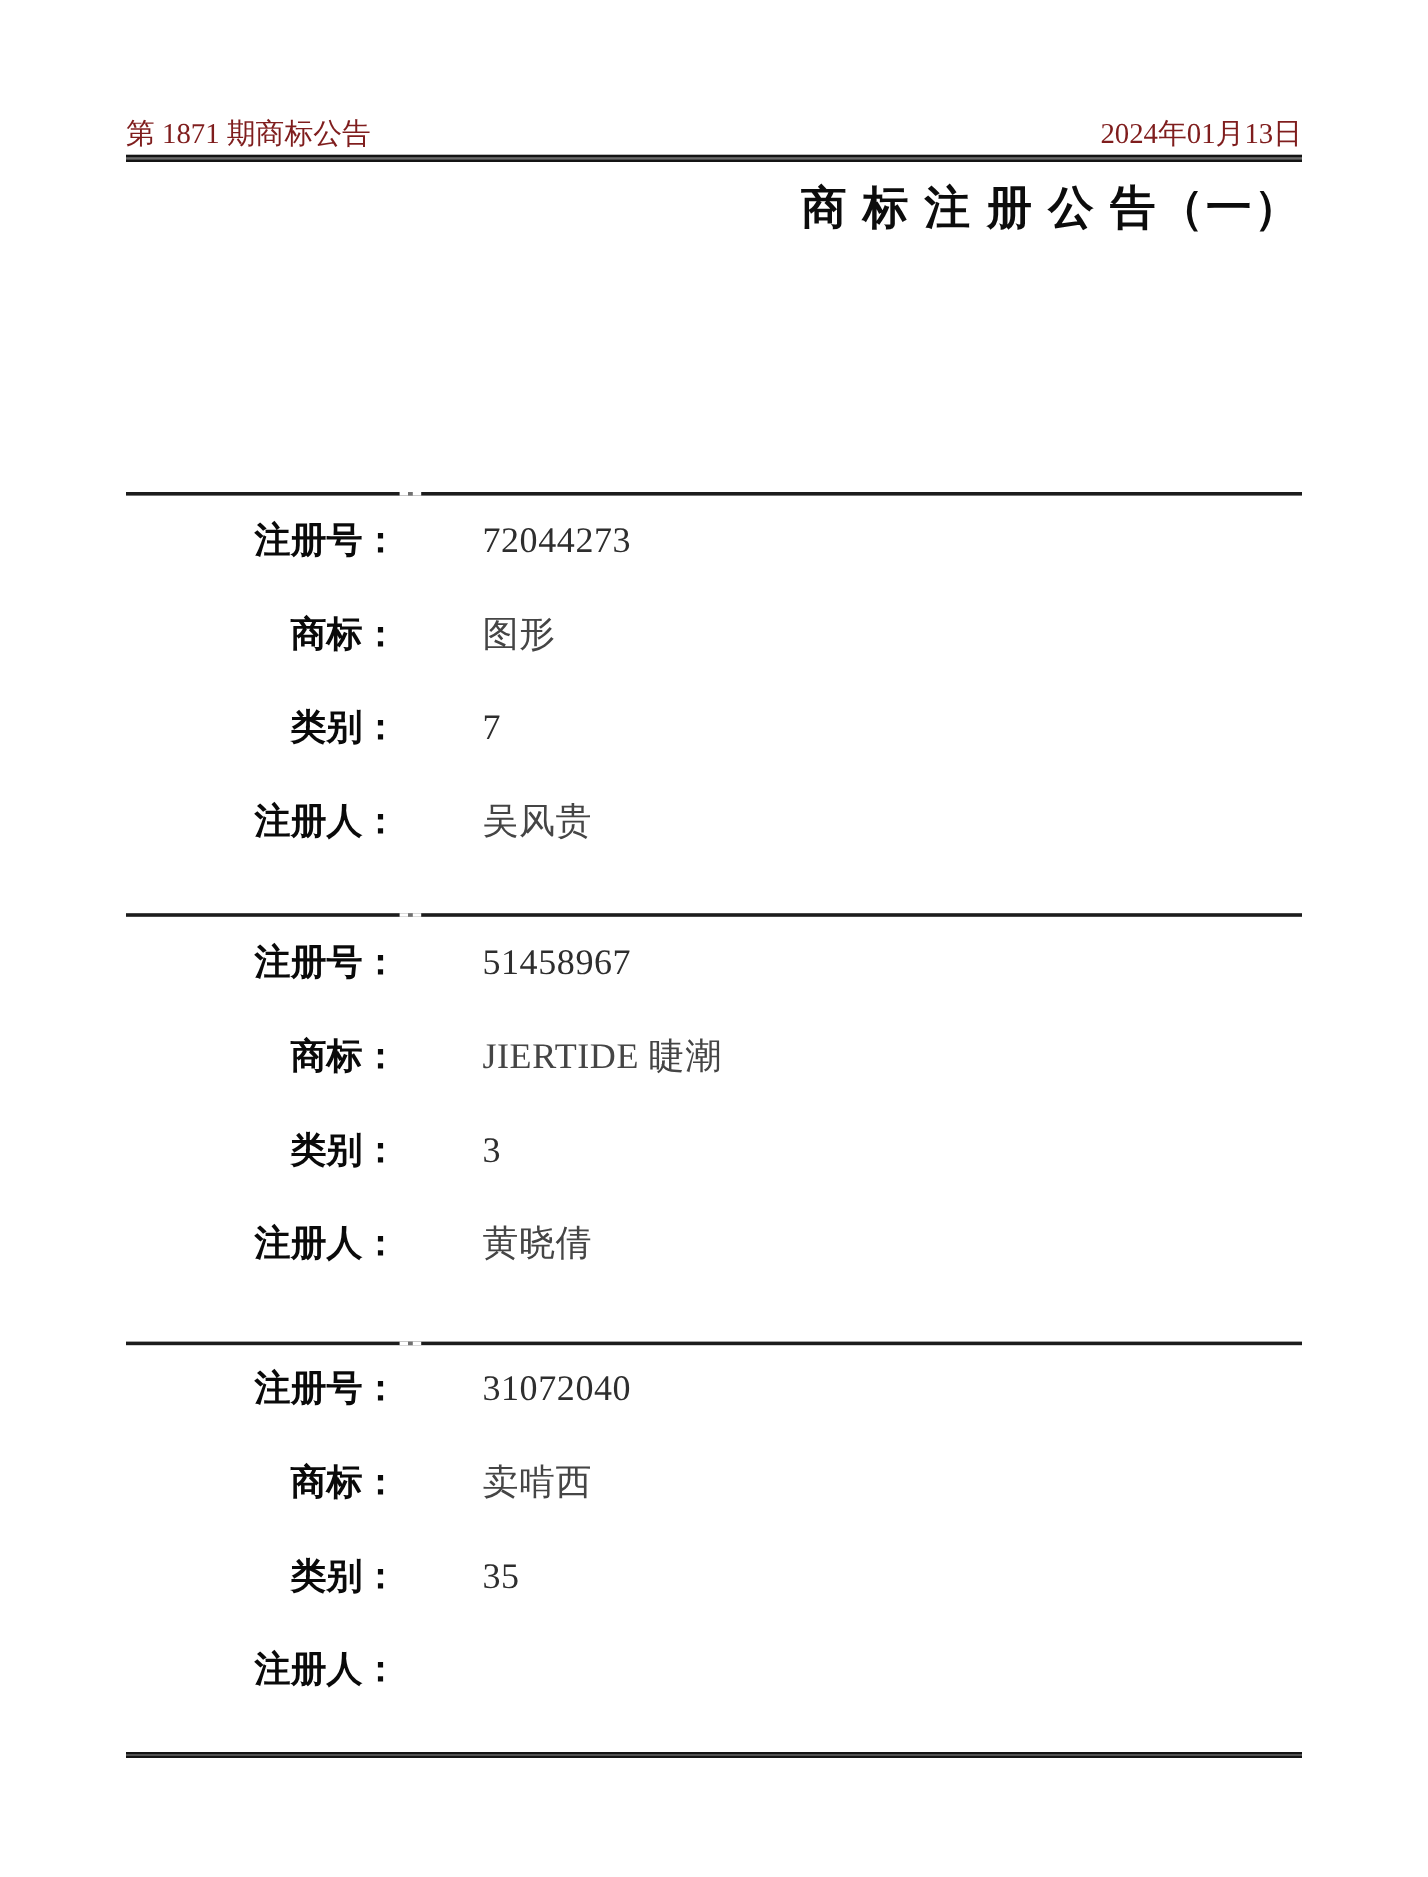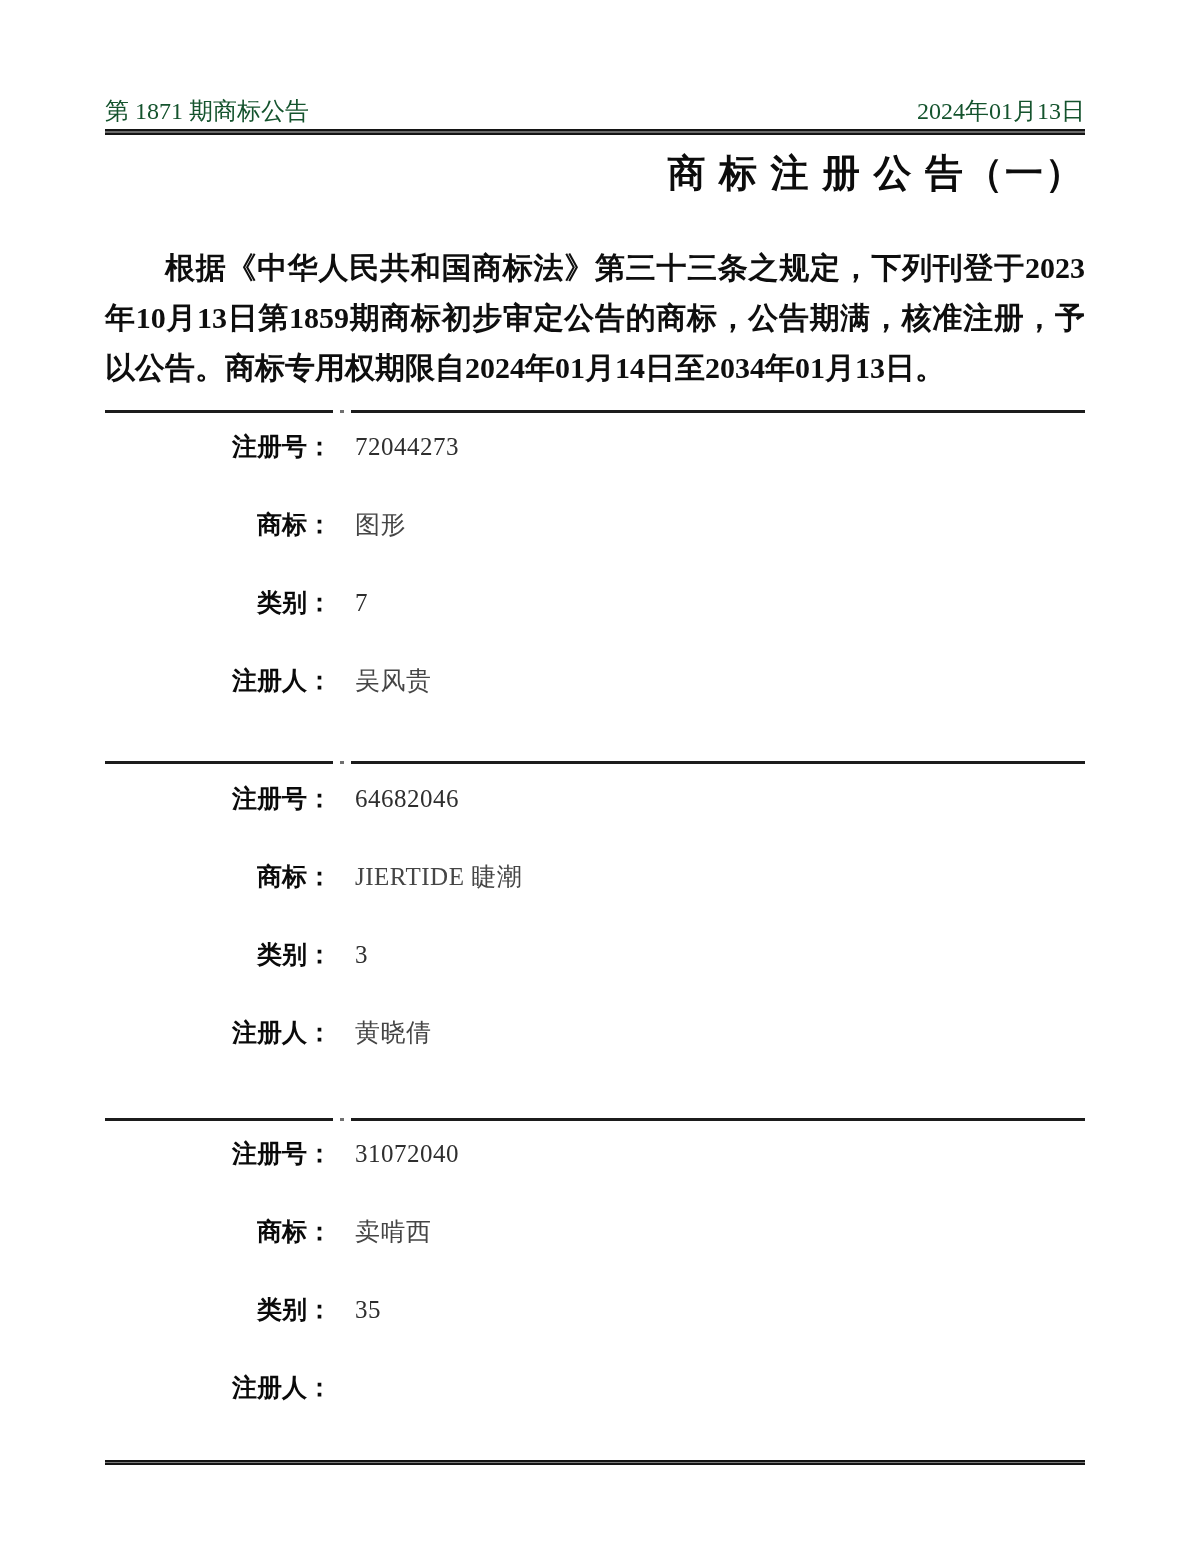--- a/index.html
+++ b/index.html
@@ -19,21 +19,21 @@
   
   .header-row {
     position: absolute;
     top: 95px;
     left: 105px;
     width: 980px;
     display: flex;
     justify-content: space-between;
     align-items: baseline;
     font-size: 24px;
-    color: #14532d;
+    color: #7f1d1d;
   }
   .header-rule {
     position: absolute;
     top: 129px;
     left: 105px;
     width: 980px;
     height: 2px;
     border-top: 2px solid #141414;
     border-bottom: 2px solid #141414;
     background: #6b6b6b;
@@ -109,22 +109,23 @@
     width: 980px;
   }
   .record-1 { top: 430px; }
   .record-2 { top: 782px; }
   .record-3 { top: 1137px; }
   .field-row {
     display: flex;
     align-items: baseline;
     height: 30px;
     margin-bottom: 48px;
-    font-size: 25px;
+    font-size: 30px;
     white-space: nowrap;
+    gap: 47px;
   }
   .field-label {
     display: inline-block;
     width: 227px;
     text-align: right;
     font-weight: 700;
     color: #0a0a0a;
   }
   .field-value {
     display: inline-block;
@@ -143,21 +144,20 @@
 <div class="page">
 
   <div class="header-row">
     <span>第 1871 期商标公告</span>
     <span>2024年01月13日</span>
   </div>
   <div class="header-rule"></div>
 
   <div class="doc-title">商 标 注 册 公 告（一）</div>
 
-  <p class="intro">根据《中华人民共和国商标法》第三十三条之规定，下列刊登于2023年10月13日第1859期商标初步审定公告的商标，公告期满，核准注册，予以公告。商标专用权期限自2024年01月14日至2034年01月13日。</p>
 
   <div class="sep sep-1">
     <span class="sep-gap"></span>
     <span class="sep-tick"></span>
   </div>
 
   <div class="record record-1">
     <div class="field-row">
       <span class="field-label">注册号：</span>
       <span class="field-value num">72044273</span>
@@ -177,21 +177,21 @@
   </div>
 
   <div class="sep sep-2">
     <span class="sep-gap"></span>
     <span class="sep-tick"></span>
   </div>
 
   <div class="record record-2">
     <div class="field-row">
       <span class="field-label">注册号：</span>
-      <span class="field-value num">64682046</span>
+      <span class="field-value num">51458967</span>
     </div>
     <div class="field-row">
       <span class="field-label">商标：</span>
       <span class="field-value">JIERTIDE 睫潮</span>
     </div>
     <div class="field-row">
       <span class="field-label">类别：</span>
       <span class="field-value num">3</span>
     </div>
     <div class="field-row">

